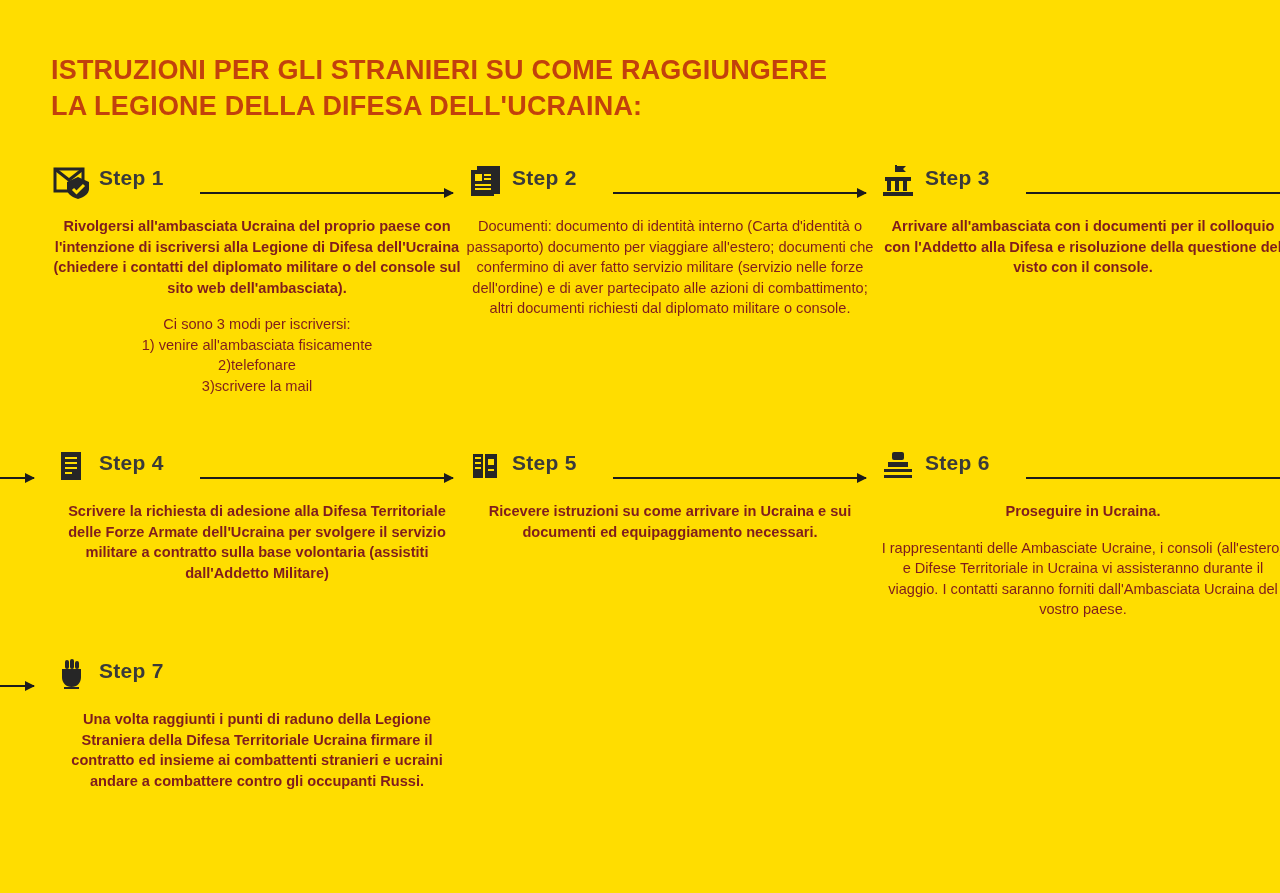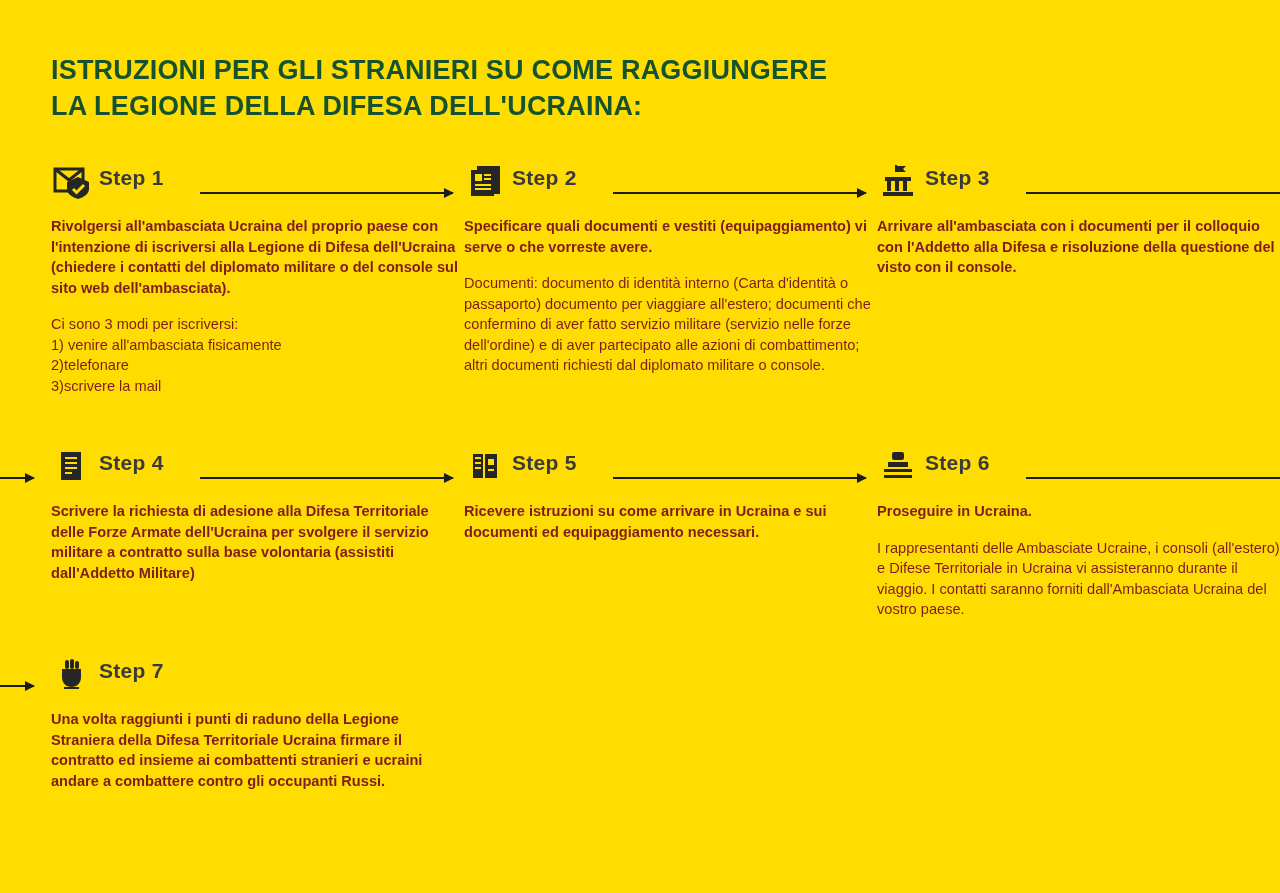--- a/index.html
+++ b/index.html
@@ -24,33 +24,34 @@
 
   .title {
     position: absolute;
     left: 51px;
     top: 52px;
     width: 1000px;
     font-size: 27px;
     font-weight: bold;
     line-height: 36px;
     letter-spacing: 0.2px;
-    color: #14532d;
+    color: #c2410c;
     text-transform: uppercase;
   }
   .title .line {
     display: block;
     white-space: nowrap;
   }
 
   .grid {
     position: absolute;
     left: 0;
     top: 160px;
     width: 1280px;
+    text-align: center;
   }
 
   .row {
     position: relative;
     width: 1280px;
   }
 
   .step {
     position: absolute;
     width: 412px;
@@ -181,21 +182,20 @@
               <rect x="9" y="11" width="7" height="7" fill="#FFDD00"></rect>
               <rect x="18" y="11" width="7" height="2" fill="#FFDD00"></rect>
               <rect x="18" y="15" width="7" height="2" fill="#FFDD00"></rect>
               <rect x="9" y="21" width="16" height="2" fill="#FFDD00"></rect>
               <rect x="9" y="25" width="16" height="2" fill="#FFDD00"></rect>
             </svg>
           </span>
           <span class="step-label">Step 2</span>
         </div>
         <div class="body">
-          <p class="para bold">Specificare quali documenti e vestiti (equipaggiamento) vi serve o che vorreste avere.</p>
           <p class="para">Documenti: documento di identità interno (Carta d'identità o passaporto) documento per viaggiare all'estero; documenti che confermino di aver fatto servizio militare (servizio nelle forze dell'ordine) e di aver  partecipato alle azioni di combattimento; altri documenti richiesti dal diplomato militare o console.</p>
         </div>
       </div>
 
       <div class="step" style="left:877px; top:0;">
         <div class="step-head">
           <span class="step-icon">
             <svg width="38" height="36" viewBox="0 0 38 36">
               <rect x="16" y="2" width="2" height="7" fill="#262626"></rect>
               <path d="M18 3h9l-3 3 3 3h-9z" fill="#262626"></path>

